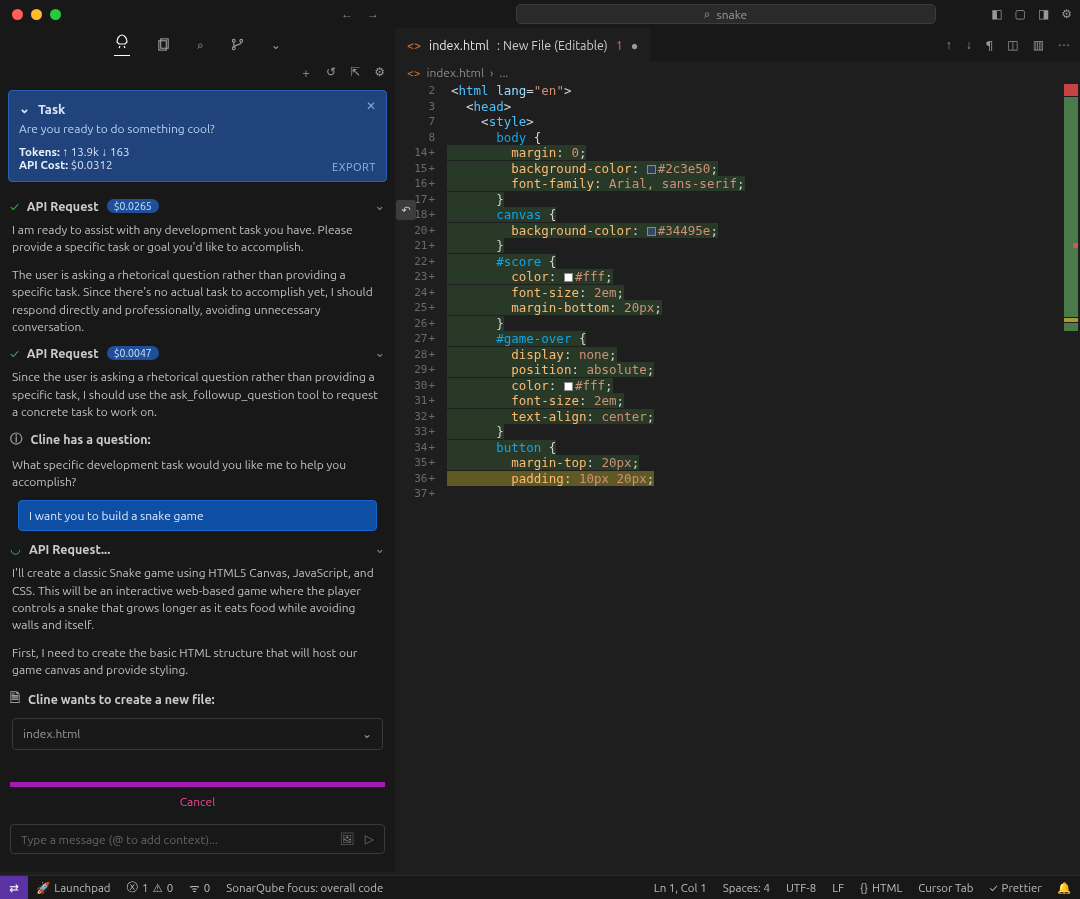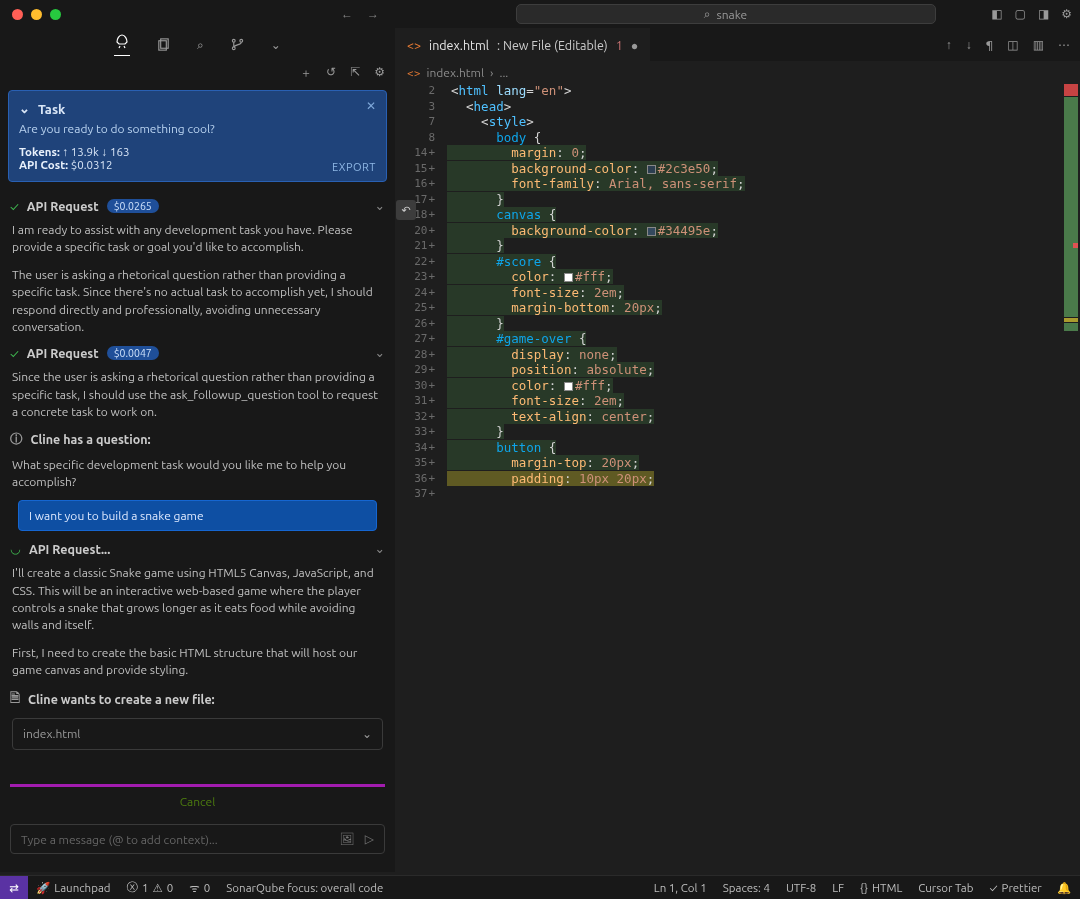--- a/index.html
+++ b/index.html
@@ -93,21 +93,21 @@
 .file-box {
   margin:8px 2px 0;
   border:1px solid #3a3a3a;
   border-radius:4px;
   padding:8px 10px;
   color:#9a9a9a;
   display:flex; justify-content:space-between;
 }
 .scroll-body { flex:1; overflow:hidden; }
 .side-bottom { position:absolute; bottom:45px; left:8px; right:auto; width:379px; }
-.cancel-btn { text-align:center; padding:8px 0; color:#4d7c0f; border-top:3px solid #a21caf; margin:0 2px; }
+.cancel-btn { text-align:center; padding:8px 0; color:#ec4899; border-top:5px solid #a21caf; margin:0 2px; }
 .msg-input {
   margin:8px 2px 0;
   border:1px solid #3a3a3a;
   border-radius:4px;
   padding:7px 10px;
   color:#666;
   display:flex; align-items:center;
 }
 .msg-input .rt { margin-left:auto; display:flex; gap:10px; color:#777; }
 

